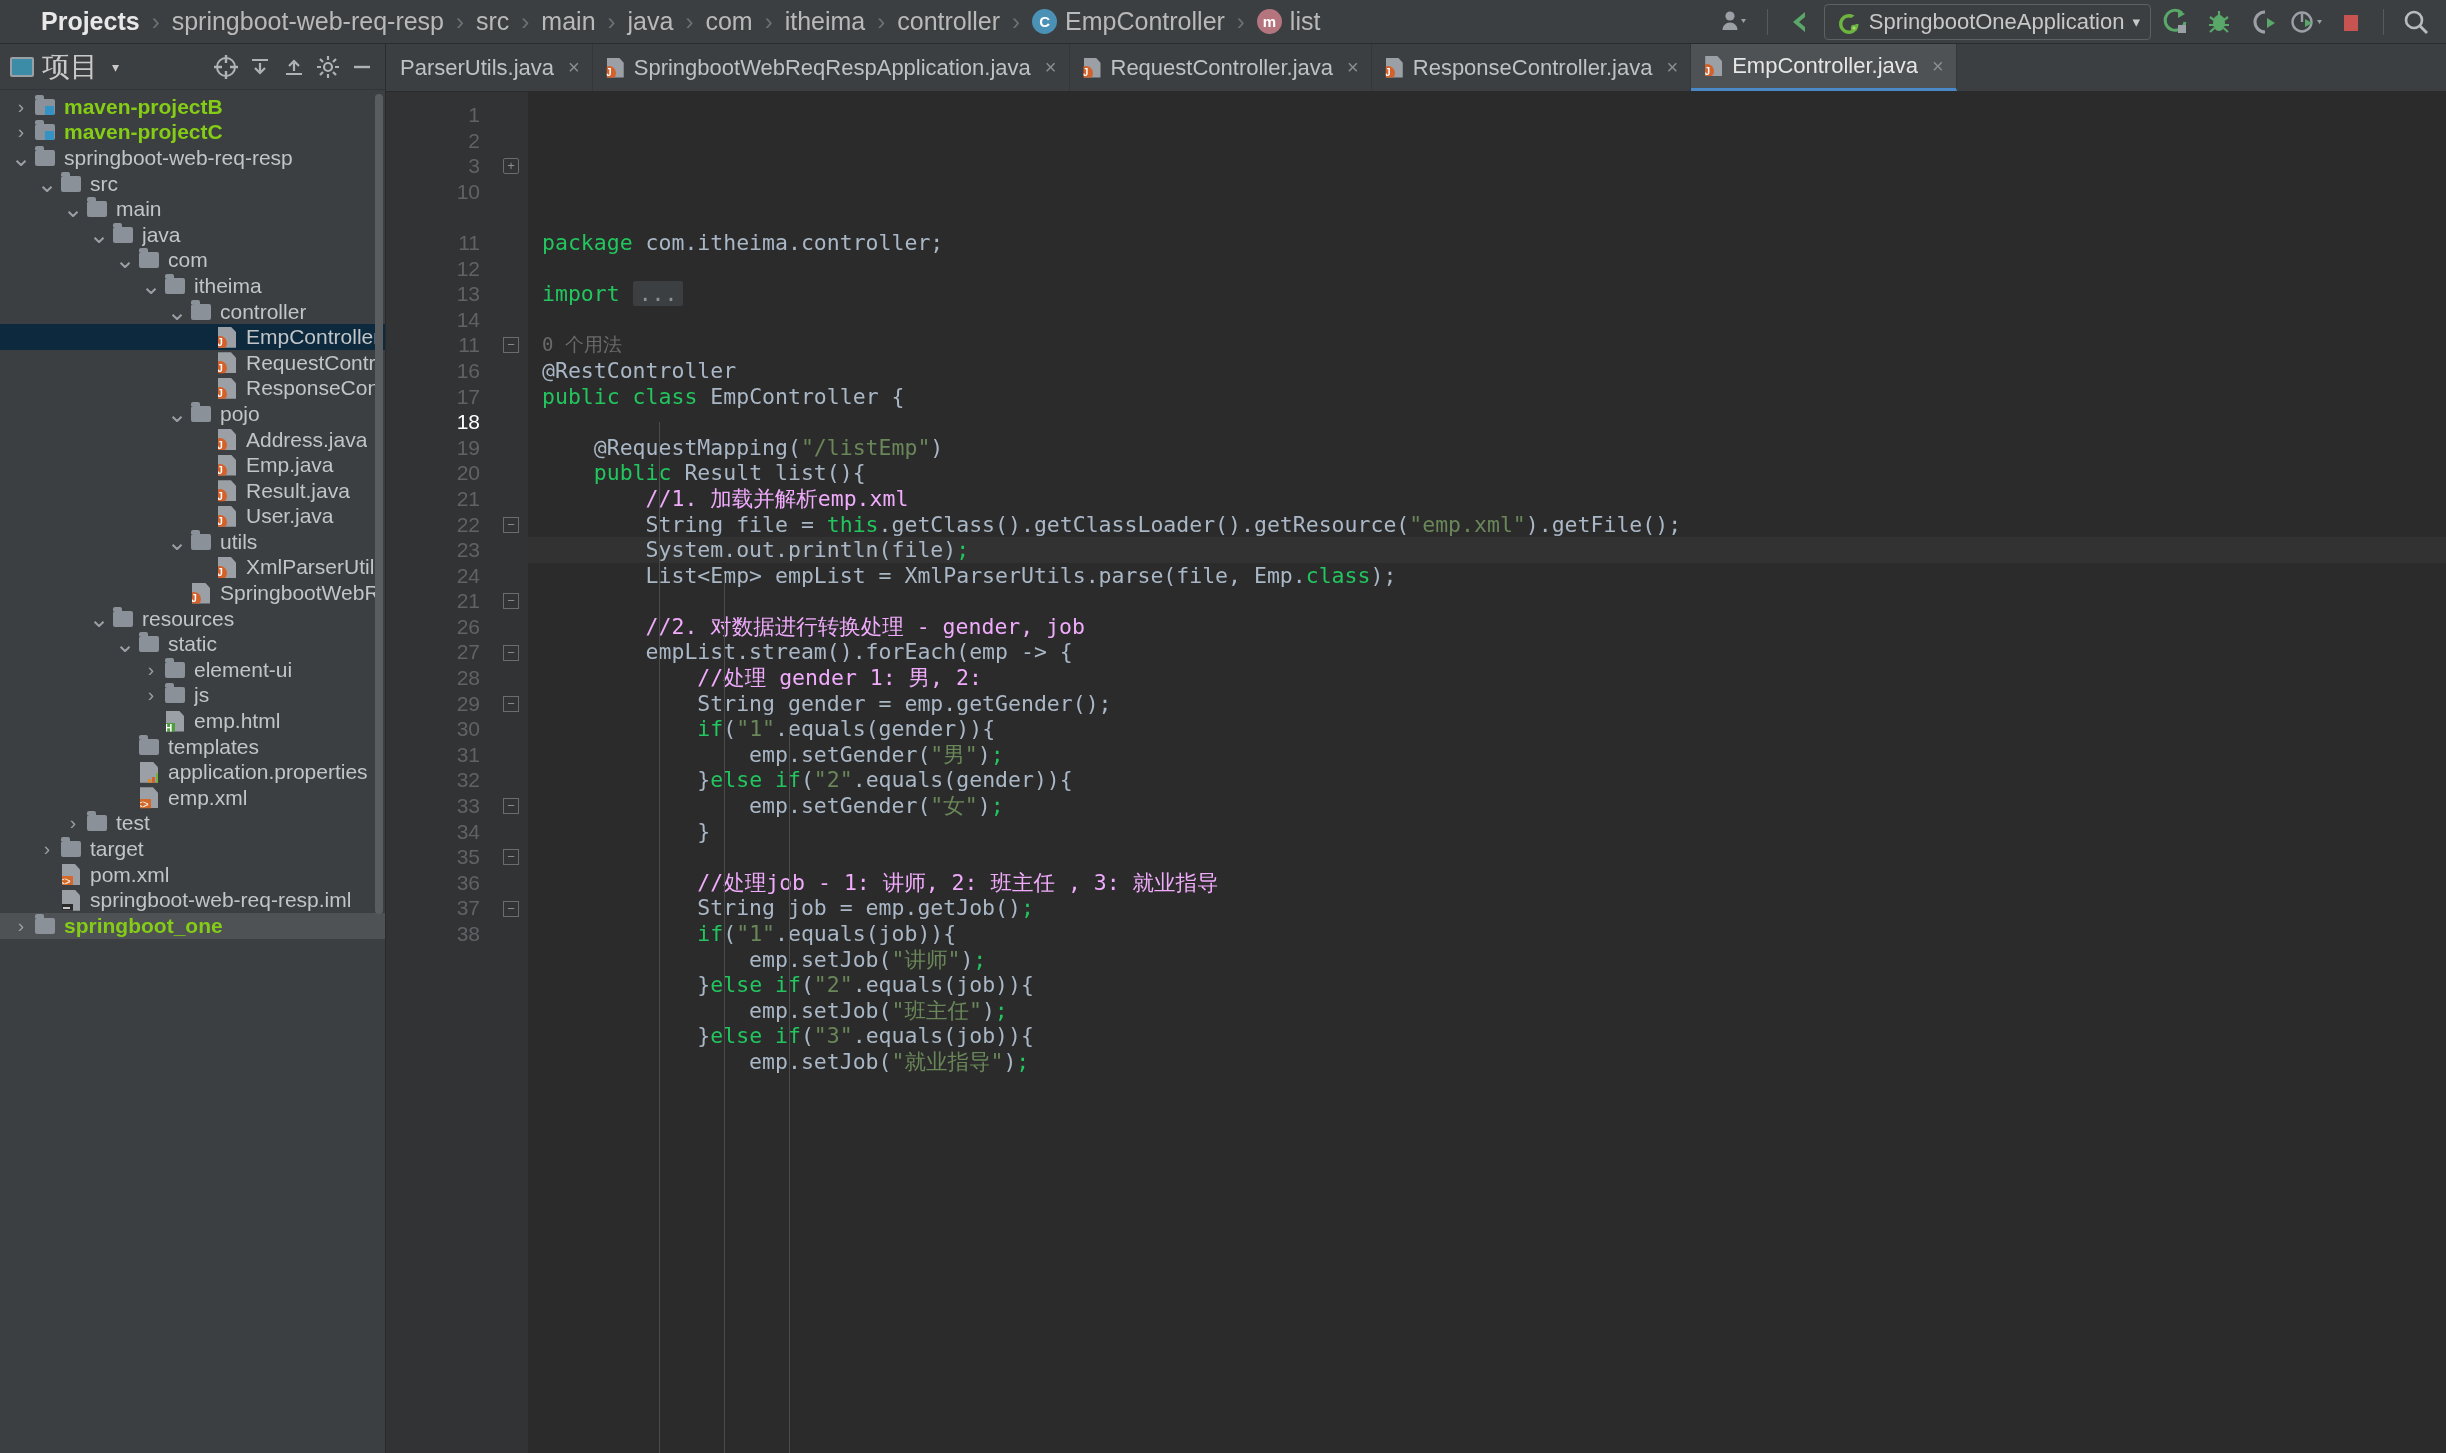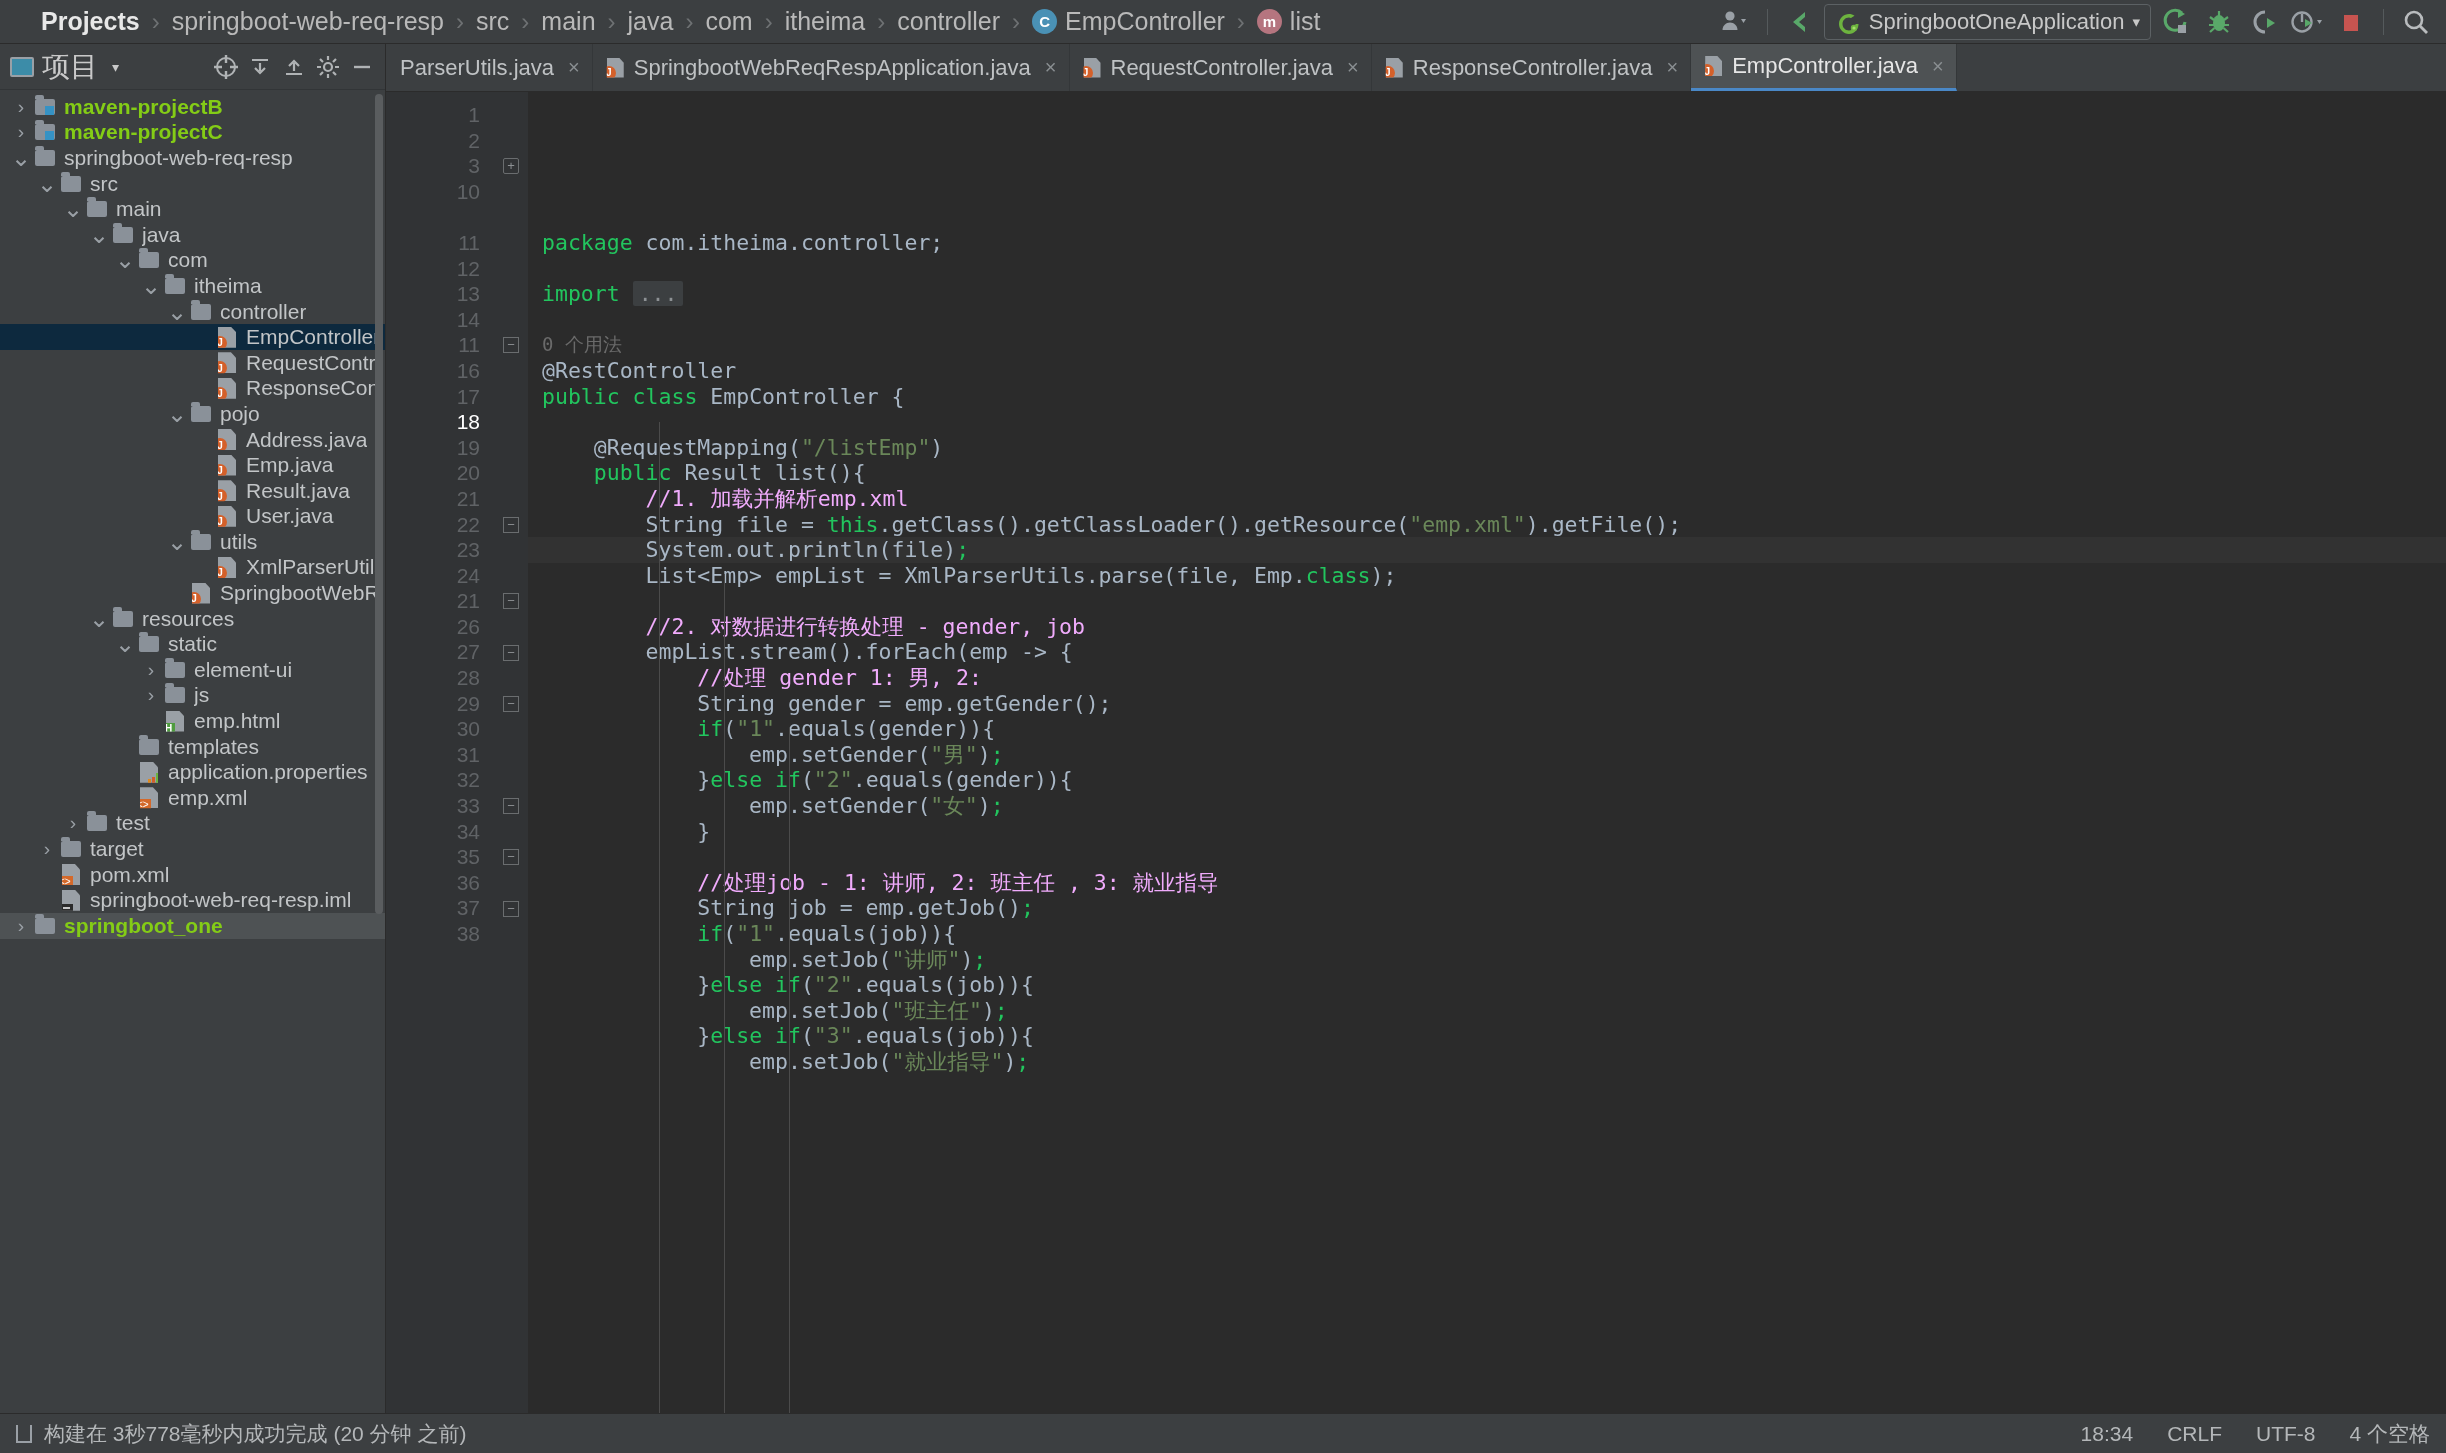--- a/index.html
+++ b/index.html
@@ -642,25 +642,13 @@
           </div>
         <div class="code" id="code">
           <div class="indent-guide" style="left:131px;top:330px;height:1060px;"></div>
           <div class="indent-guide" style="left:196px;top:482px;height:900px;"></div>
           <div class="indent-guide" style="left:261px;top:636px;height:740px;"></div>
         <div class="line"><span class="kw">package</span> <span class="txt">com.itheima.controller;</span></div><div class="line">&nbsp;</div><div class="line"><span class="kw">import</span> <span class="foldchip">...</span></div><div class="line">&nbsp;</div><div class="line hint">0 个用法</div><div class="line"><span class="txt">@RestController</span></div><div class="line"><span class="kw">public class</span> <span class="txt">EmpController {</span></div><div class="line">&nbsp;</div><div class="line">    <span class="txt">@RequestMapping(</span><span class="str">"/listEmp"</span><span class="txt">)</span></div><div class="line">    <span class="kw">public</span> <span class="txt">Result list(){</span></div><div class="line">        <span class="cmt">//1. 加载并解析emp.xml</span></div><div class="line">        <span class="txt">String file = </span><span class="kw">this</span><span class="txt">.getClass().getClassLoader().getResource(</span><span class="str">"emp.xml"</span><span class="txt">).getFile();</span></div><div class="line hl">        <span class="txt">System.out.println(file)</span><span class="kw">;</span></div><div class="line">        <span class="txt">List&lt;Emp&gt; empList = XmlParserUtils.parse(file, Emp.</span><span class="kw">class</span><span class="txt">);</span></div><div class="line">&nbsp;</div><div class="line">        <span class="cmt">//2. 对数据进行转换处理 - gender, job</span></div><div class="line">        <span class="txt">empList.stream().forEach(emp -&gt; {</span></div><div class="line">            <span class="cmt">//处理 gender 1: 男, 2: </span></div><div class="line">            <span class="txt">String gender = emp.getGender();</span></div><div class="line">            <span class="kw">if</span><span class="txt">(</span><span class="str">"1"</span><span class="txt">.equals(gender)){</span></div><div class="line">                <span class="txt">emp.setGender(</span><span class="str">"男"</span><span class="txt">)</span><span class="kw">;</span></div><div class="line">            <span class="txt">}</span><span class="kw">else if</span><span class="txt">(</span><span class="str">"2"</span><span class="txt">.equals(gender)){</span></div><div class="line">                <span class="txt">emp.setGender(</span><span class="str">"女"</span><span class="txt">)</span><span class="kw">;</span></div><div class="line">            <span class="txt">}</span></div><div class="line">&nbsp;</div><div class="line">            <span class="cmt">//处理job - 1: 讲师, 2: 班主任 , 3: 就业指导</span></div><div class="line">            <span class="txt">String job = emp.getJob()</span><span class="kw">;</span></div><div class="line">            <span class="kw">if</span><span class="txt">(</span><span class="str">"1"</span><span class="txt">.equals(job)){</span></div><div class="line">                <span class="txt">emp.setJob(</span><span class="str">"讲师"</span><span class="txt">)</span><span class="kw">;</span></div><div class="line">            <span class="txt">}</span><span class="kw">else if</span><span class="txt">(</span><span class="str">"2"</span><span class="txt">.equals(job)){</span></div><div class="line">                <span class="txt">emp.setJob(</span><span class="str">"班主任"</span><span class="txt">)</span><span class="kw">;</span></div><div class="line">            <span class="txt">}</span><span class="kw">else if</span><span class="txt">(</span><span class="str">"3"</span><span class="txt">.equals(job)){</span></div><div class="line">                <span class="txt">emp.setJob(</span><span class="str">"就业指导"</span><span class="txt">)</span><span class="kw">;</span></div></div>
       </div>
     </div>
   </div>
 
-  <div class="status">
-    <div class="left-s">
-      <span class="sq-ico"></span>
-      <span>构建在 3秒778毫秒内成功完成 (20 分钟 之前)</span>
-    </div>
-    <div class="right-s">
-      <span>18:34</span>
-      <span>CRLF</span>
-      <span>UTF-8</span>
-      <span>4 个空格</span>
-    </div>
-  </div>
 </div>
 
 </body></html>

